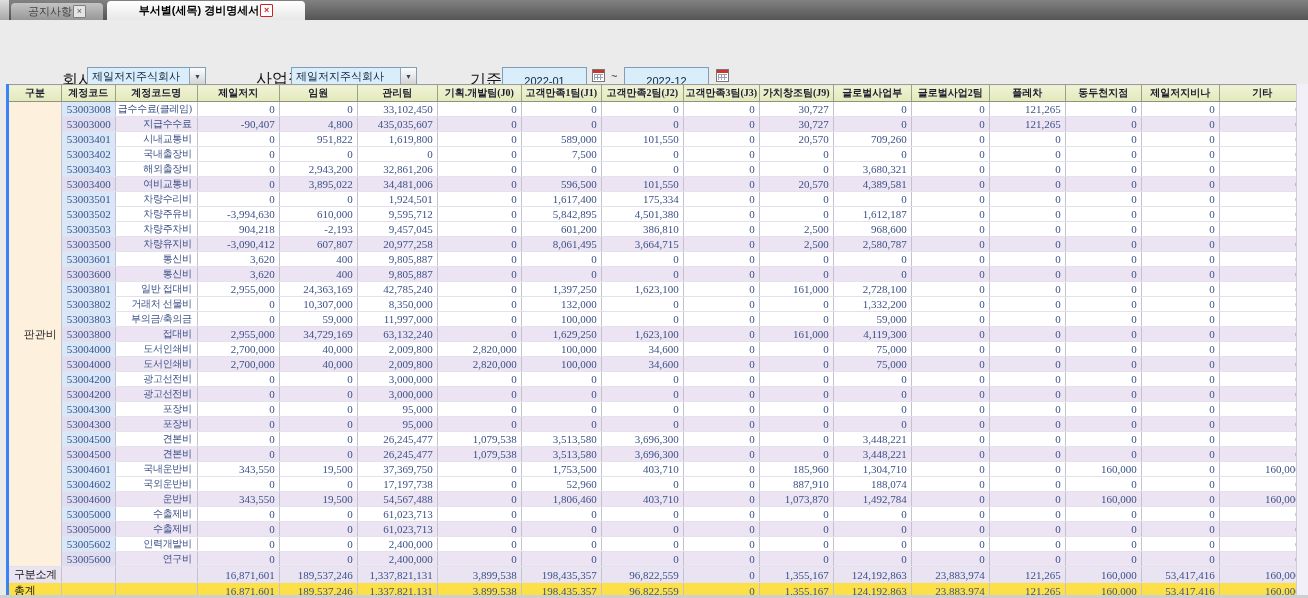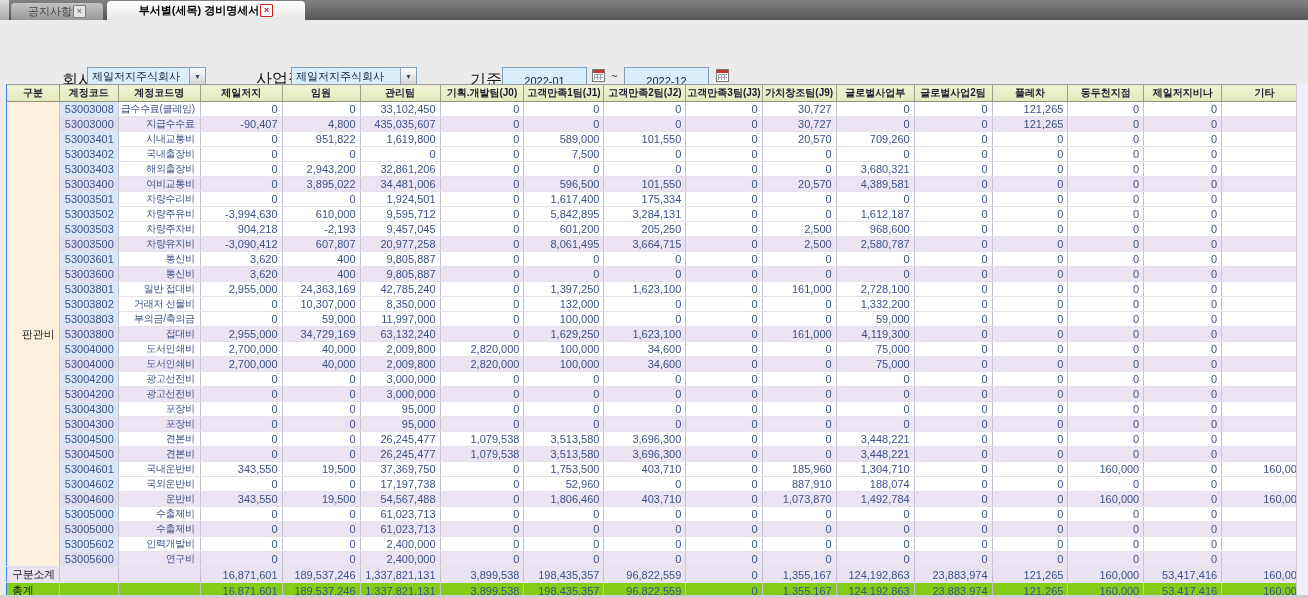--- a/index.html
+++ b/index.html
@@ -28,32 +28,32 @@
   .textbox{position:absolute;height:17px;background:#ffffff;border:1px solid #7f9db9;box-sizing:border-box;}
   .pinkbox{position:absolute;height:17px;background:#f8ece3;border:1px solid #a8a8b4;box-sizing:border-box;}
   .tilde{position:absolute;font-size:11px;color:#333;}
   .cal{position:absolute;width:13px;height:13px;border:1px solid #777;background:#fff;box-sizing:border-box;}
   .cal::before{content:"";display:block;height:3px;background:#cc3430;}
   .cal::after{content:"";display:block;margin:1px;height:6px;
     background:repeating-linear-gradient(90deg,#98a2ae 0 1px,transparent 1px 3px),
                repeating-linear-gradient(#98a2ae 0 1px,transparent 1px 3px);}
 
   
-  .grid{position:absolute;left:6px;top:84px;border-collapse:collapse;table-layout:fixed;border-left:1px solid #3b82f6;border-top:1px solid #9a9aa8;background:#fff;}
+  .grid{position:absolute;left:6px;top:84px;border-collapse:collapse;table-layout:fixed;border-left:3px solid #3b82f6;border-top:1px solid #9a9aa8;background:#fff;font-family:Liberation Serif, serif;}
   .grid th{height:16px;background:linear-gradient(#f0f3d6,#e3e9ba);border-right:1px solid #9aa08c;border-bottom:1px solid #8d9480;font-size:10px;font-weight:bold;color:#1b1b2e;padding:0 1px;white-space:nowrap;overflow:hidden;}
   .grid td{height:15px;border-right:1px solid #c4c2d2;border-bottom:1px solid #e3e1eb;font-size:11px;color:#3c5188;padding:0 4px 0 2px;white-space:nowrap;overflow:hidden;box-sizing:border-box;background:#fff;}
   .grid td.num{text-align:right;}
   .grid td.code{text-align:left;padding-left:5px;background:#d9e8f8;}
   .grid td.name{text-align:right;padding-right:5px;font-size:10px;letter-spacing:-.3px;margin-left:13px;}
   .grid tr.subtotal td{background:#ece4f3;}
   .grid tr.subtotal td.code{background:#e1ddf1;}
   .grid td.group{background:#fdf0dd;vertical-align:middle;text-align:right;padding-left:8px;color:#222;font-size:11px;}
   .grid tr.footer td{background:#e9e3f2;border-top:1px solid #b9b3c9;color:#3c5188;}
   .grid tr.footer td.flabel-cell{text-align:left;color:#161616;padding-left:5px;font-size:11px;letter-spacing:-.3px;}
-  .grid tr.grand td{background:#84cc16;border-bottom:1px solid #8d86a3;}
+  .grid tr.grand td{background:#fde047;border-bottom:1px solid #8d86a3;}
 
   
   .vscroll{position:absolute;right:0;top:84px;width:11px;height:511px;background:#f2f0f6;border-left:1px solid #cfccd9;}
   .hstrip{position:absolute;left:0;top:595px;width:100%;height:3px;background:#cfcfcf;}
 </style>
 </head>
 <body>
 
 <div class="app">
 
@@ -287,39 +287,39 @@
           <td class="num">0</td>
         </tr>
         <tr class="detail">
           <td class="code">53003502</td>
           <td class="name">차량주유비</td>
           <td class="num">-3,994,630</td>
           <td class="num">610,000</td>
           <td class="num">9,595,712</td>
           <td class="num">0</td>
           <td class="num">5,842,895</td>
-          <td class="num">3,284,131</td>
+          <td class="num">4,501,380</td>
           <td class="num">0</td>
           <td class="num">0</td>
           <td class="num">1,612,187</td>
           <td class="num">0</td>
           <td class="num">0</td>
           <td class="num">0</td>
           <td class="num">0</td>
           <td class="num">0</td>
         </tr>
         <tr class="detail">
           <td class="code">53003503</td>
           <td class="name">차량주차비</td>
           <td class="num">904,218</td>
           <td class="num">-2,193</td>
           <td class="num">9,457,045</td>
           <td class="num">0</td>
           <td class="num">601,200</td>
-          <td class="num">205,250</td>
+          <td class="num">386,810</td>
           <td class="num">0</td>
           <td class="num">2,500</td>
           <td class="num">968,600</td>
           <td class="num">0</td>
           <td class="num">0</td>
           <td class="num">0</td>
           <td class="num">0</td>
           <td class="num">0</td>
         </tr>
         <tr class="subtotal">

